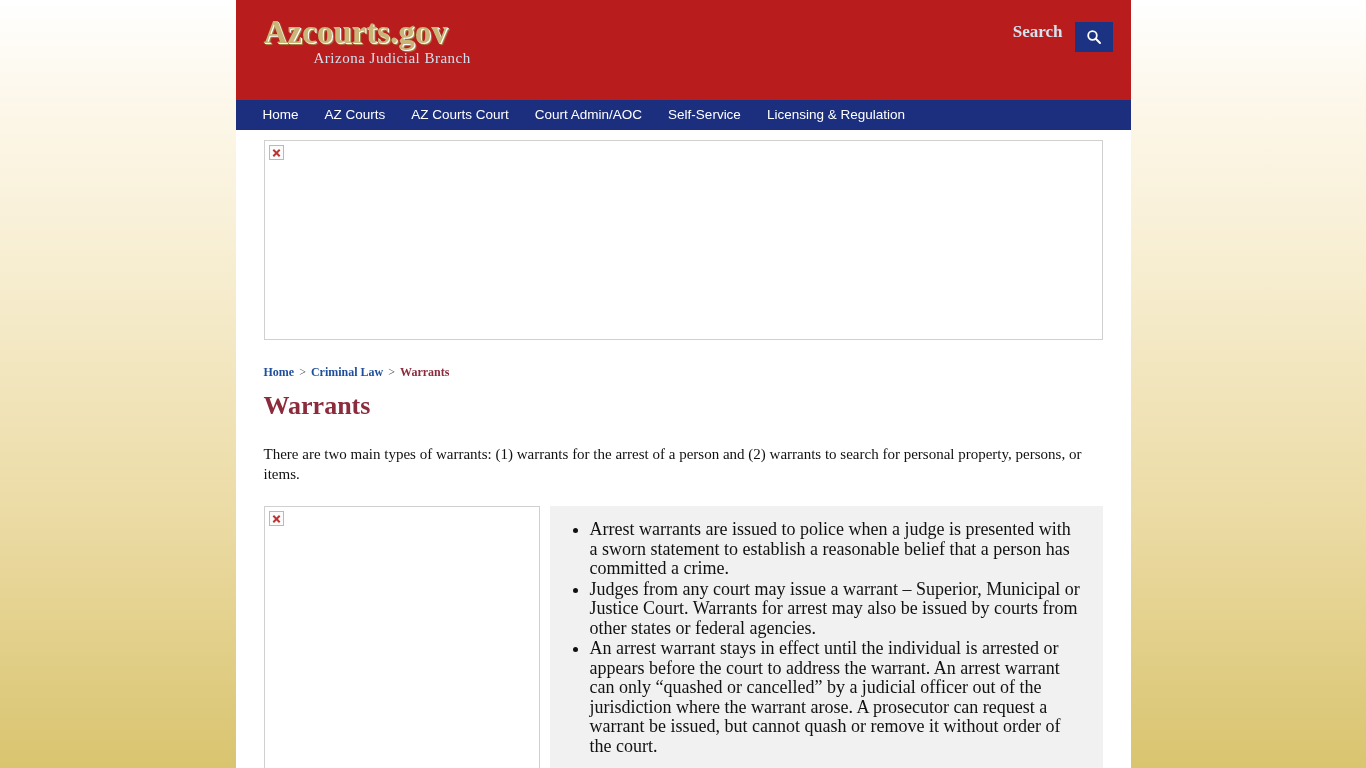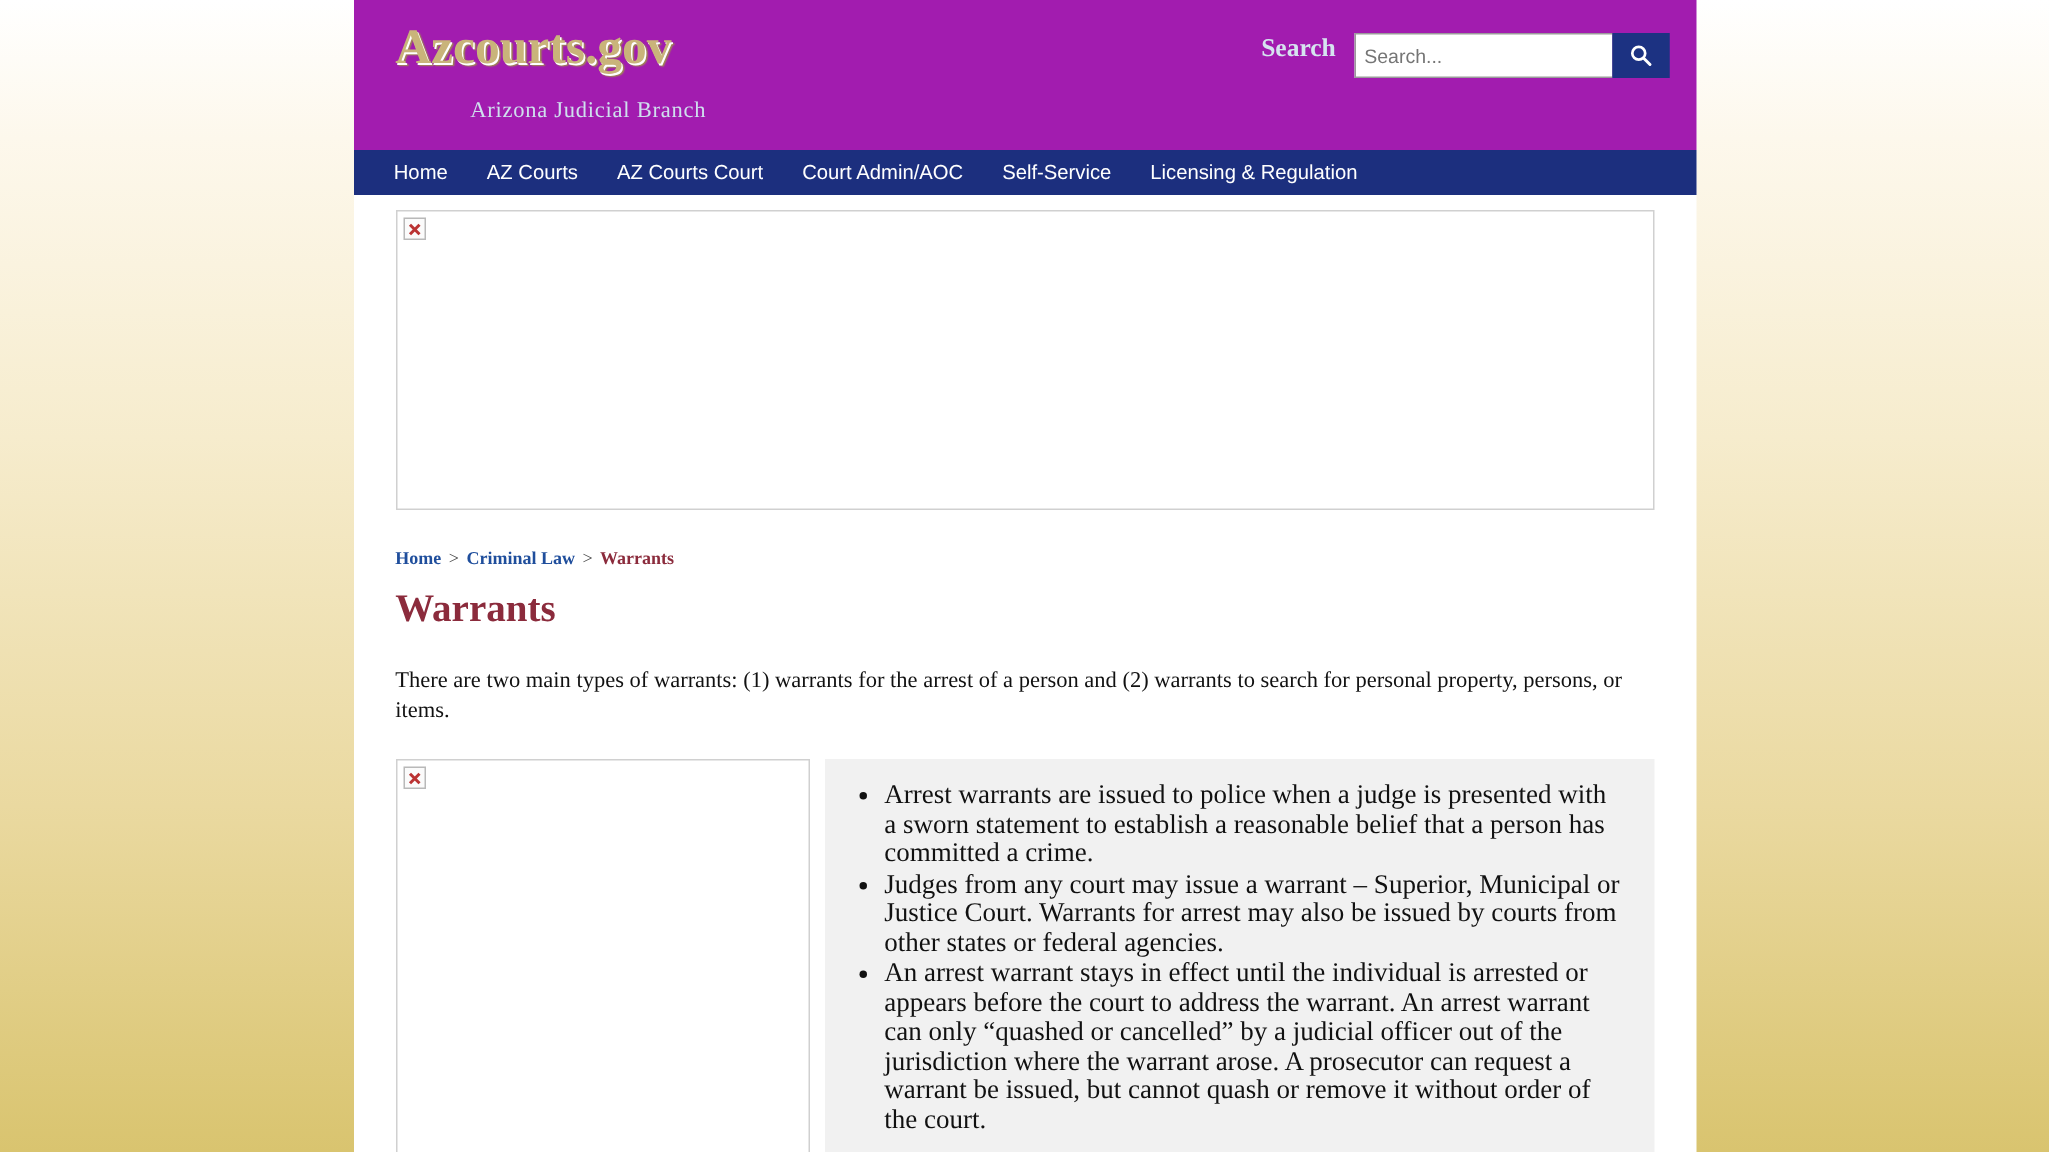--- a/index.html
+++ b/index.html
@@ -16,42 +16,42 @@
     width: 895px;
     margin: 0 auto;
     background: #ffffff;
     min-height: 768px;
     position: relative;
   }
   
   .header {
     height: 100px;
     position: relative;
-    background: #a21caf;
+    background: #b91c1c;
   }
   .logo {
     position: absolute;
     left: 28px;
     top: 14px;
   }
   .logo-main {
     font-family: "Liberation Serif", serif;
     font-size: 33px;
     font-weight: bold;
     color: #c9b47a;
     text-shadow: 1px 1px 0 #ffffff, 2px 2px 1px #a08c4f;
     letter-spacing: 0px;
     line-height: 36px;
   }
   .logo-sub {
     font-family: "Liberation Serif", serif;
     font-size: 15px;
     color: #cfe0ee;
     letter-spacing: 0.5px;
-    margin-top: 16px;
+    margin-top: 0;
     margin-left: 50px;
   }
   .search-area {
     position: absolute;
     right: 18px;
     top: 22px;
     display: flex;
     align-items: flex-start;
   }
   .search-label {
@@ -207,21 +207,20 @@
 <div class="page">
 
   <div class="header">
     <div class="logo">
       <div class="logo-main">Azcourts.gov</div>
       <div class="logo-sub">Arizona Judicial Branch</div>
     </div>
 
     <div class="search-area">
       <span class="search-label">Search</span>
-      <input class="search-input" type="text" placeholder="Search..." style="">
       <button class="search-btn">
         <span>
           <svg width="16" height="16" viewBox="0 0 16 16">
             <circle cx="6.5" cy="6.5" r="4.3" fill="none" stroke="#ffffff" stroke-width="1.8"></circle>
             <line x1="9.8" y1="9.8" x2="14" y2="14" stroke="#ffffff" stroke-width="2" stroke-linecap="round"></line>
           </svg>
         </span>
       </button>
     </div>
   </div>

